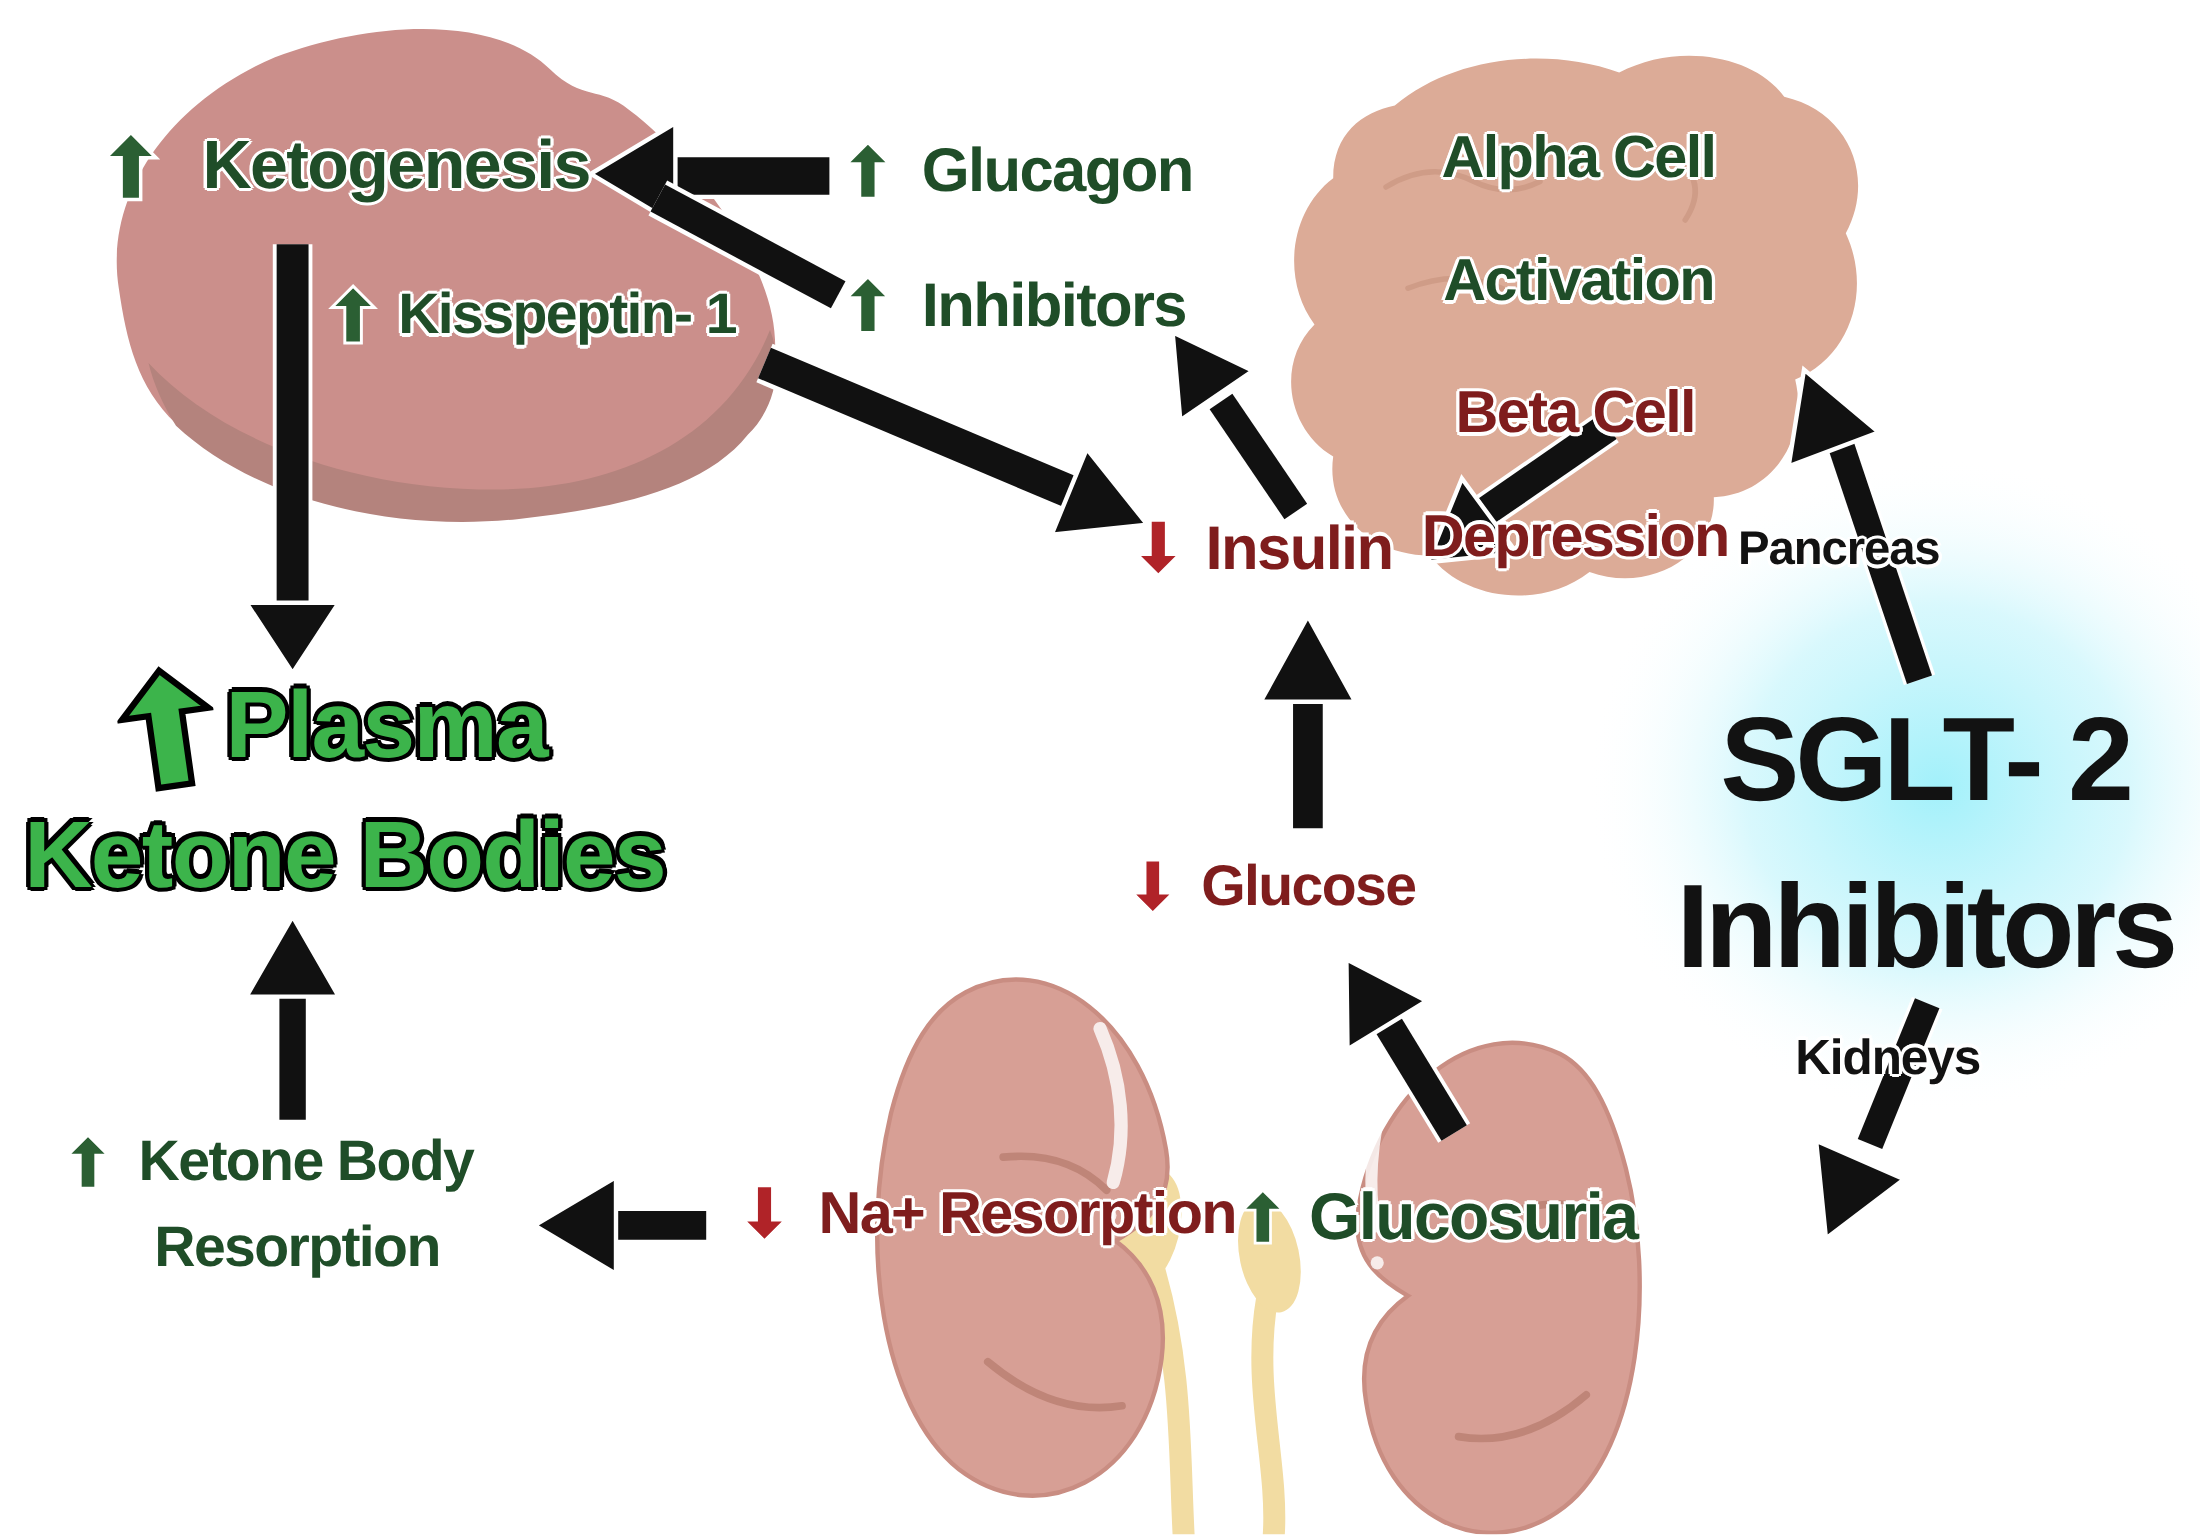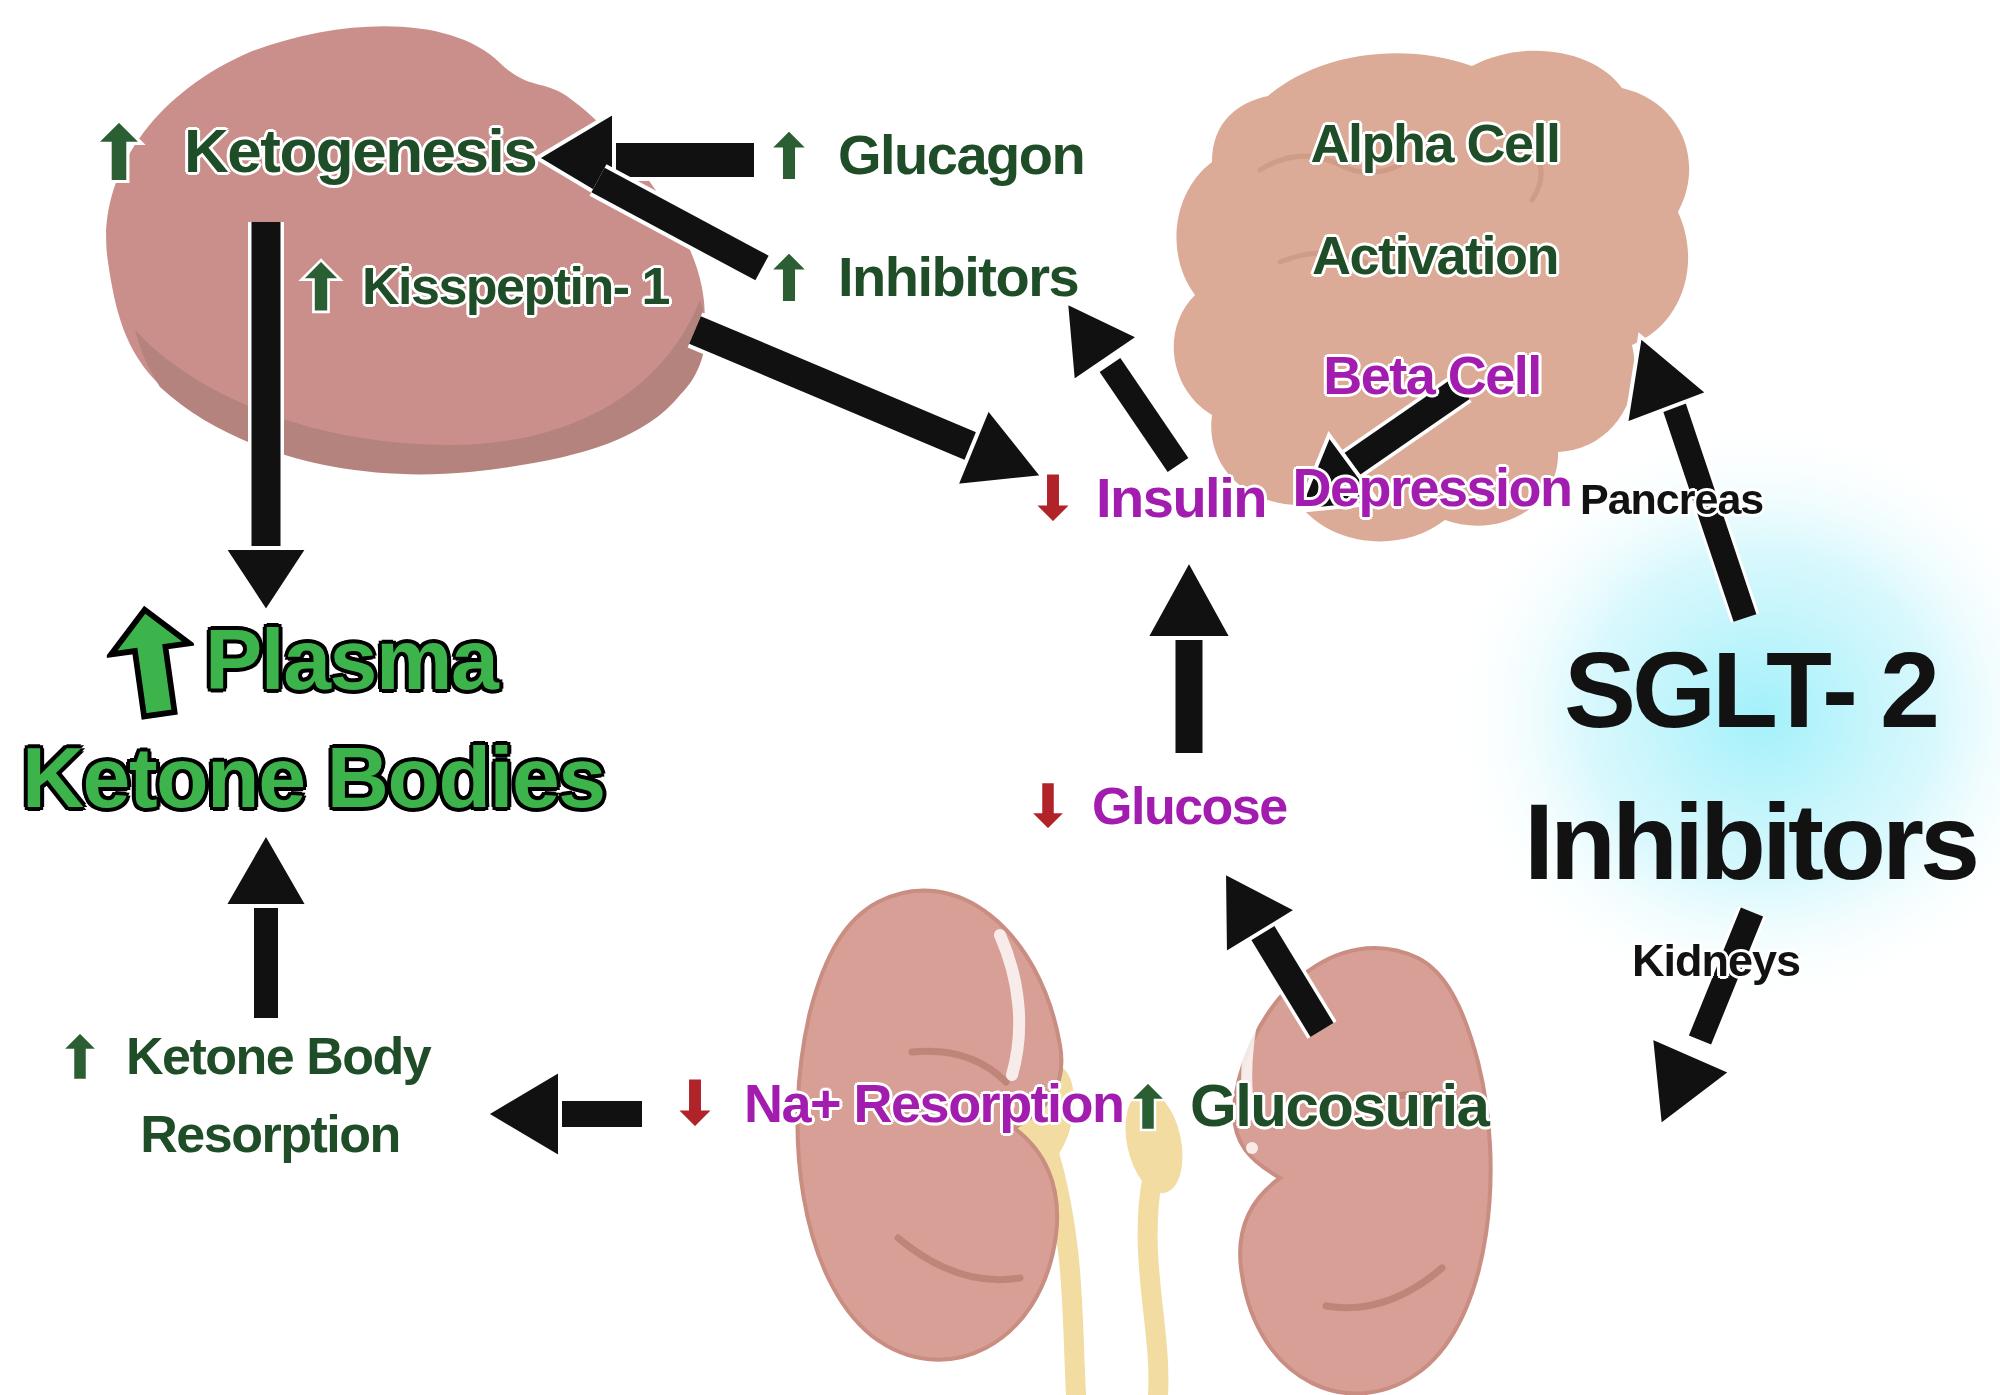--- a/index.html
+++ b/index.html
@@ -4,21 +4,21 @@
 <style>
   html,body{margin:0;padding:0;background:#fff;}
   #canvas{position:relative;width:2000px;height:1395px;background:#ffffff;overflow:hidden;
           font-family:"Liberation Sans","DejaVu Sans",sans-serif;}
   #organ-layer{position:absolute;left:0;top:0;z-index:1;}
   .lbl{position:absolute;display:flex;align-items:center;font-weight:bold;white-space:nowrap;
        z-index:5;letter-spacing:-1.5px;line-height:1;}
   .stack{position:absolute;z-index:5;font-weight:bold;text-align:center;letter-spacing:-1.5px;line-height:1;}
   .dgreen{color:#1f4d28;}
   .bgreen{color:#3cb44b;}
-  .red{color:#a21caf;}
+  .red{color:#7f1d1d;}
   .blk{color:#121212;}
   .ow{text-shadow:3px 0 #fff,-3px 0 #fff,0 3px #fff,0 -3px #fff,2px 2px #fff,-2px -2px #fff,2px -2px #fff,-2px 2px #fff;}
   .ob{text-shadow:4px 0 #000,-4px 0 #000,0 4px #000,0 -4px #000,3px 3px #000,-3px -3px #000,3px -3px #000,-3px 3px #000;}
   .ico{flex:0 0 auto;display:block;}
   .gap18{margin-right:18px;}.gap20{margin-right:20px;}.gap22{margin-right:22px;}
   .gap24{margin-right:24px;}.gap26{margin-right:26px;}.gap28{margin-right:28px;}
 </style>
 </head>
 <body>
 

